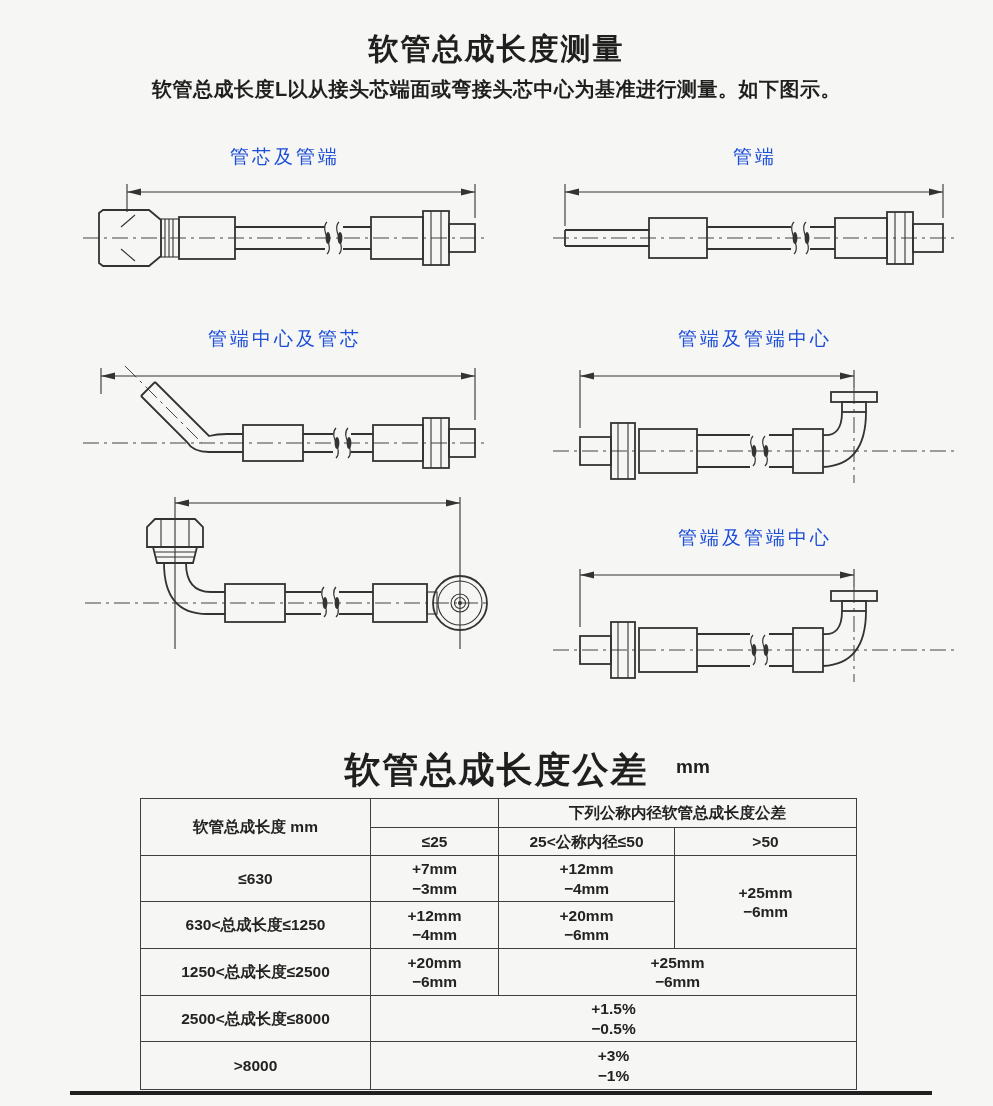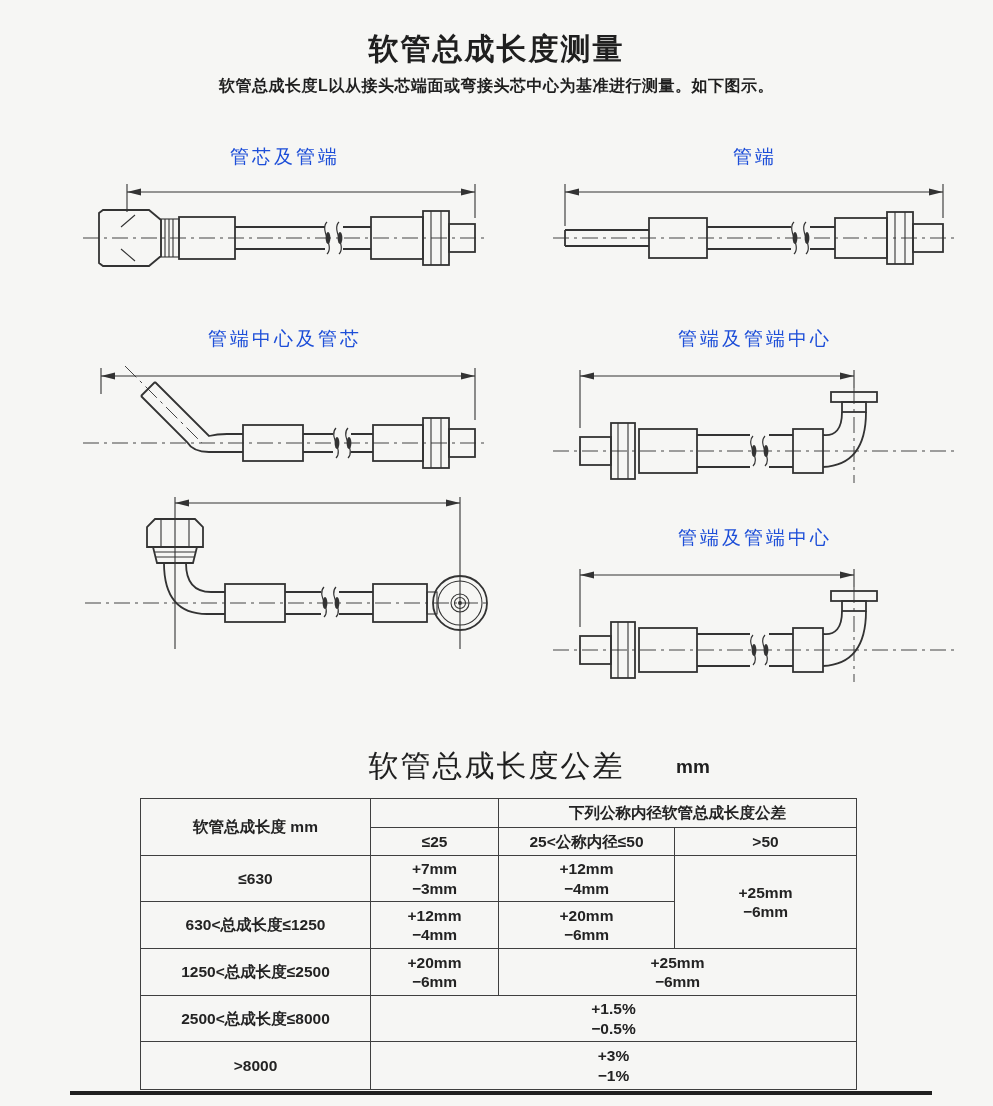--- a/index.html
+++ b/index.html
@@ -8,21 +8,21 @@
     background:#f6f6f4;color:#1f1f1f;
     font-family:"Liberation Sans",sans-serif;
     overflow:hidden;
   }
   .page-title{
     position:absolute;top:29px;left:0;width:993px;
     text-align:center;font-size:30px;font-weight:bold;letter-spacing:2px;
   }
   .subtitle{
     position:absolute;top:76px;left:0;width:993px;
-    text-align:center;font-size:16px;font-weight:bold;letter-spacing:.5px;
+    text-align:center;font-size:20px;font-weight:bold;letter-spacing:.5px;
   }
   .diagram-grid{
     position:absolute;top:108px;left:75px;width:890px;
     display:grid;grid-template-columns:420px 420px;column-gap:50px;row-gap:14px;
   }
   .cell-r1{height:168px;}
   .cell-r2{height:185px;}
   .cell-r3{height:225px;}
   .dg-label{
     text-align:center;font-family:Liberation Mono, monospace;
@@ -32,21 +32,21 @@
   .ol{fill:none;stroke:#333;stroke-width:1.8;}
   .tn{fill:none;stroke:#333;stroke-width:1.1;}
   .cl{fill:none;stroke:#444;stroke-width:1;stroke-dasharray:16 5 3 5;}
   .dm{fill:none;stroke:#333;stroke-width:1.1;}
   .ar{fill:#333;stroke:none;}
   .brk{fill:none;stroke:#333;stroke-width:1.2;}
   .blob{fill:#333;stroke:none;}
   .section-title-wrap{position:absolute;top:746px;left:0;width:993px;height:40px;}
   .section-title{
     position:absolute;left:0;width:993px;text-align:center;
-    font-size:30px;font-weight:normal;letter-spacing:2px;
+    font-size:36px;font-weight:bold;letter-spacing:2px;
   }
   .unit-label{
     position:absolute;left:676px;top:10px;font-size:19px;font-weight:bold;
   }
   table.tol{
     position:absolute;top:798px;left:140px;border-collapse:collapse;
     table-layout:fixed;width:716px;font-weight:bold;
   }
   table.tol td{
     border:1.5px solid #3f3f3f;text-align:center;vertical-align:middle;

